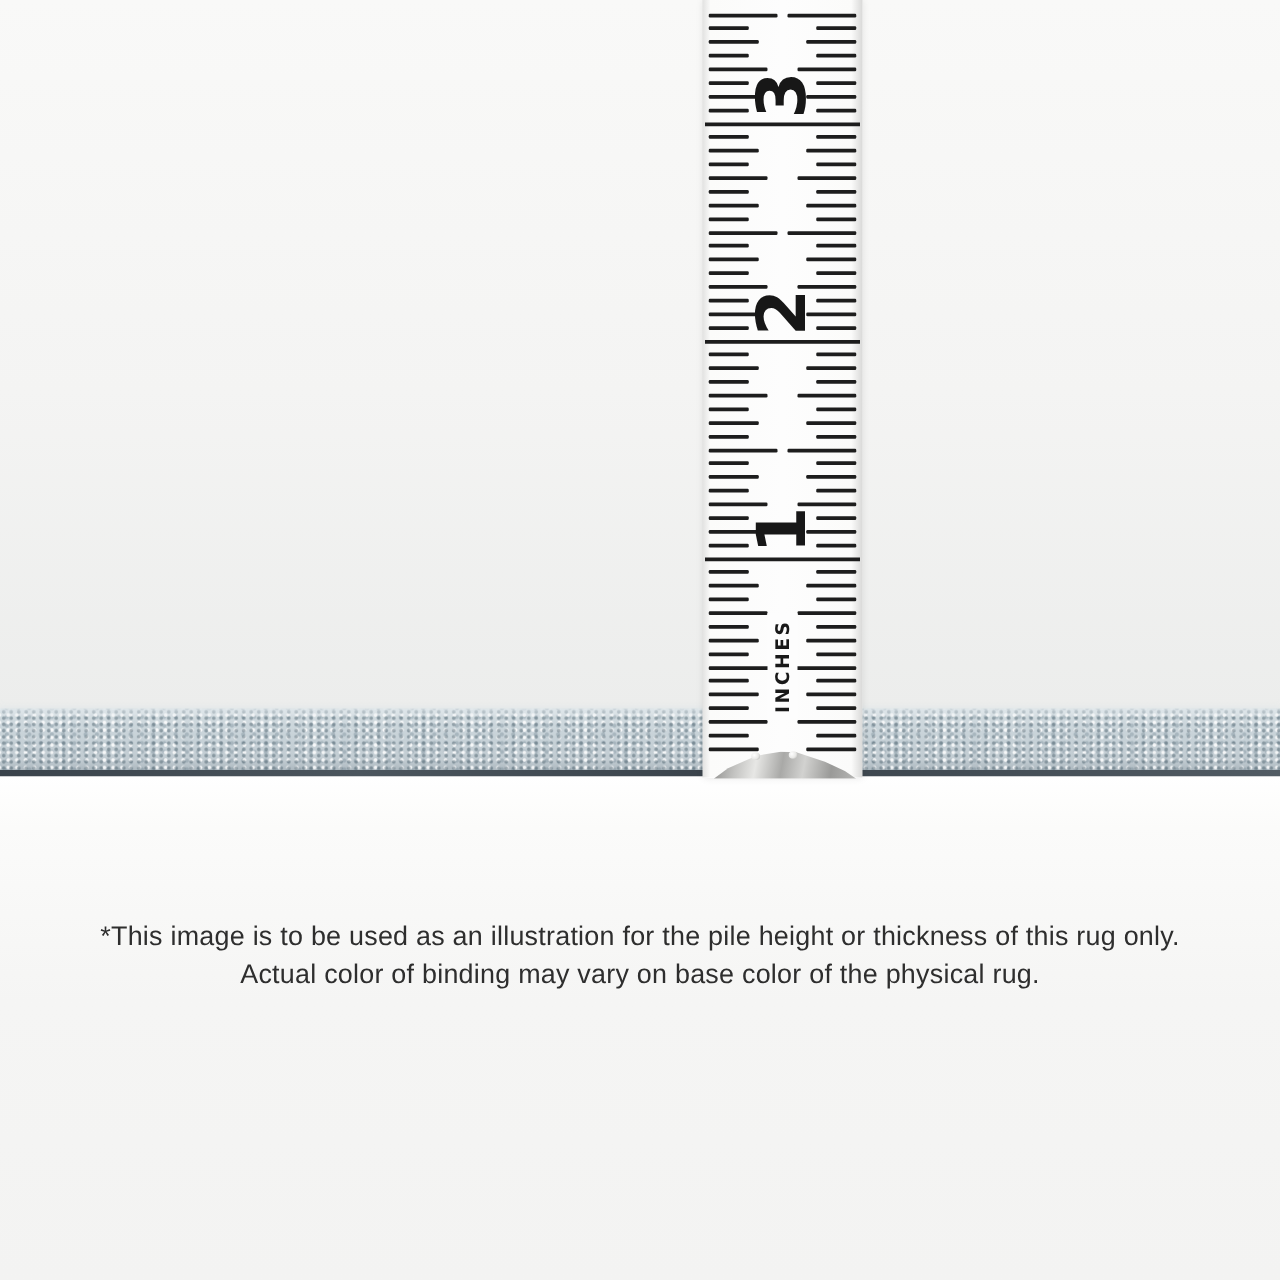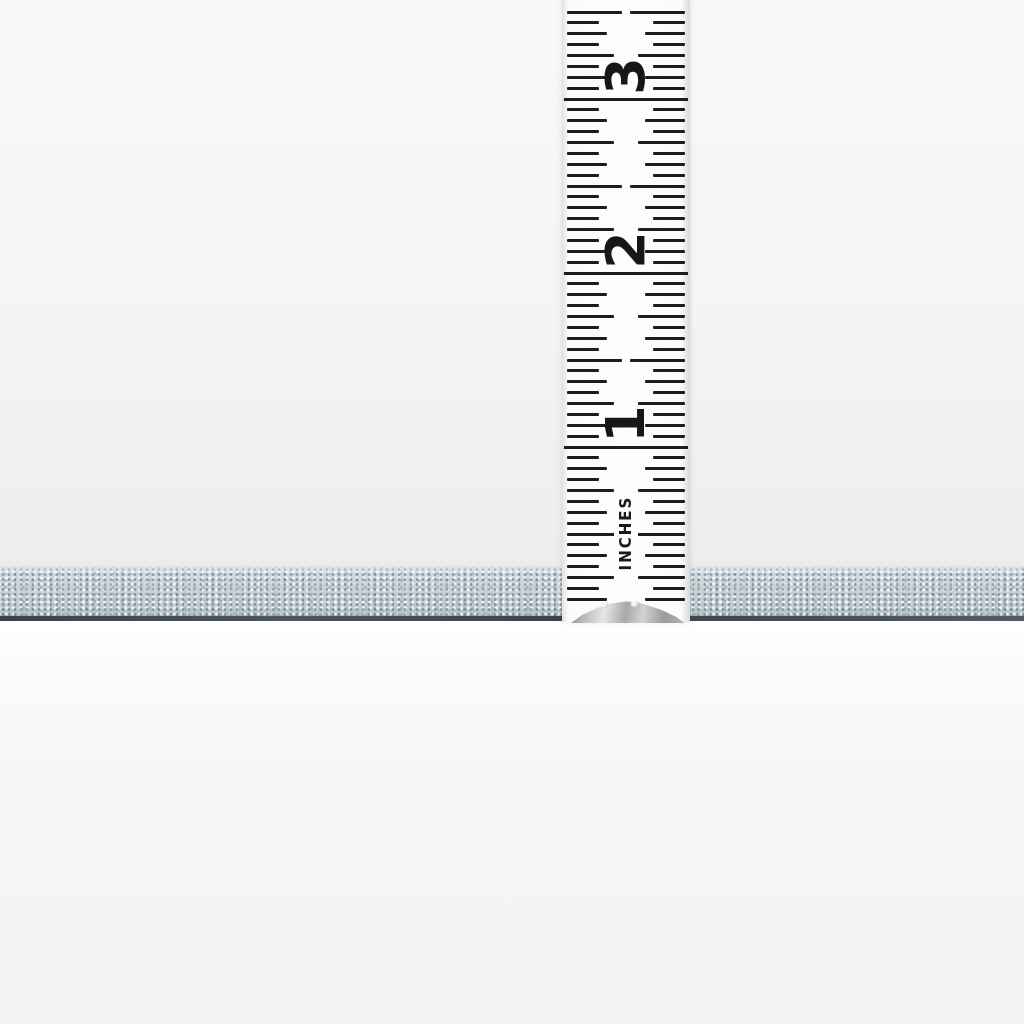--- a/index.html
+++ b/index.html
@@ -179,13 +179,17 @@
       </div>
     <div class="tape-number" style="top:76px">3</div>
     <div class="tape-number" style="top:250px">2</div>
     <div class="tape-number" style="top:424px">1</div>
     <div class="inches-label">INCHES</div>
   </div>
   <div class="clip"></div>
   <div class="rivet rivet-1"></div>
   <div class="rivet rivet-2"></div>
 
+  <div class="caption">
+    <div>*This image is to be used as an illustration for the pile height or thickness of this rug only.</div>
+    <div>Actual color of binding may vary on base color of the physical rug.</div>
+  </div>
 </div>
 
 </body></html>

